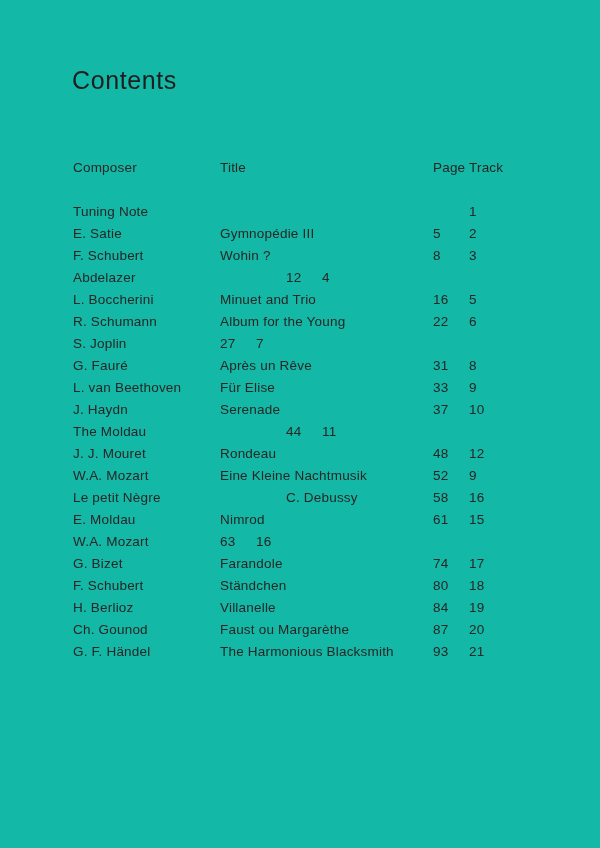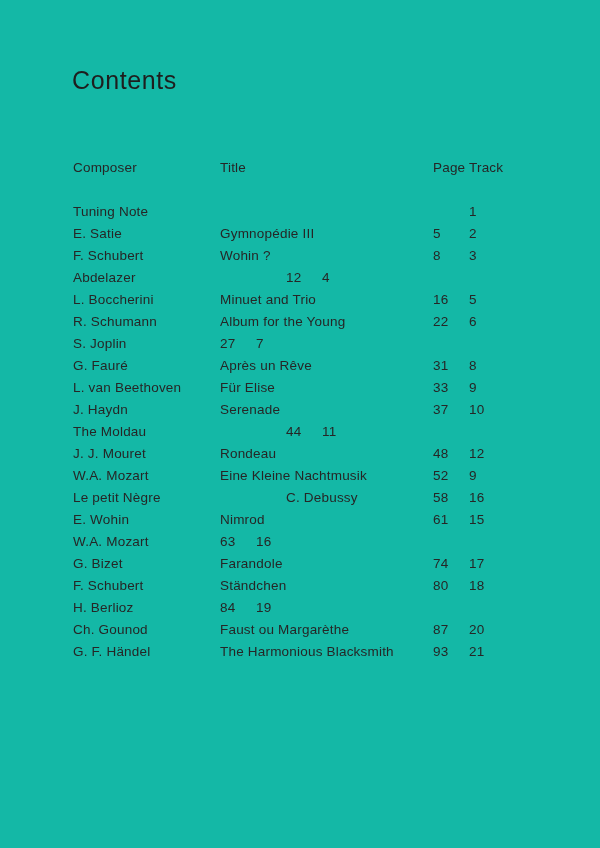--- a/index.html
+++ b/index.html
@@ -147,21 +147,21 @@
           <span class="col c-page">52</span>
           <span class="col c-track">9</span>
         </div>
         <div class="toc-row">
           <span class="col c-title">Le petit Nègre</span>
           <span class="col c-composer">C. Debussy</span>
           <span class="col c-page">58</span>
           <span class="col c-track">16</span>
         </div>
         <div class="toc-row">
-          <span class="col c-composer">E. Wohin</span>
+          <span class="col c-composer">E. Moldau</span>
           <span class="col c-title">Nimrod</span>
           <span class="col c-page">61</span>
           <span class="col c-track">15</span>
         </div>
         <div class="toc-row">
           <span class="col c-composer">W.A. Mozart</span>
           <span class="col c-page">63</span>
           <span class="col c-track">16</span>
         </div>
         <div class="toc-row">
@@ -171,20 +171,21 @@
           <span class="col c-track">17</span>
         </div>
         <div class="toc-row">
           <span class="col c-composer">F. Schubert</span>
           <span class="col c-title">Ständchen</span>
           <span class="col c-page">80</span>
           <span class="col c-track">18</span>
         </div>
         <div class="toc-row">
           <span class="col c-composer">H. Berlioz</span>
+          <span class="col c-title">Villanelle</span>
           <span class="col c-page">84</span>
           <span class="col c-track">19</span>
         </div>
         <div class="toc-row">
           <span class="col c-composer">Ch. Gounod</span>
           <span class="col c-title">Faust ou Margarèthe</span>
           <span class="col c-page">87</span>
           <span class="col c-track">20</span>
         </div>
         <div class="toc-row">

